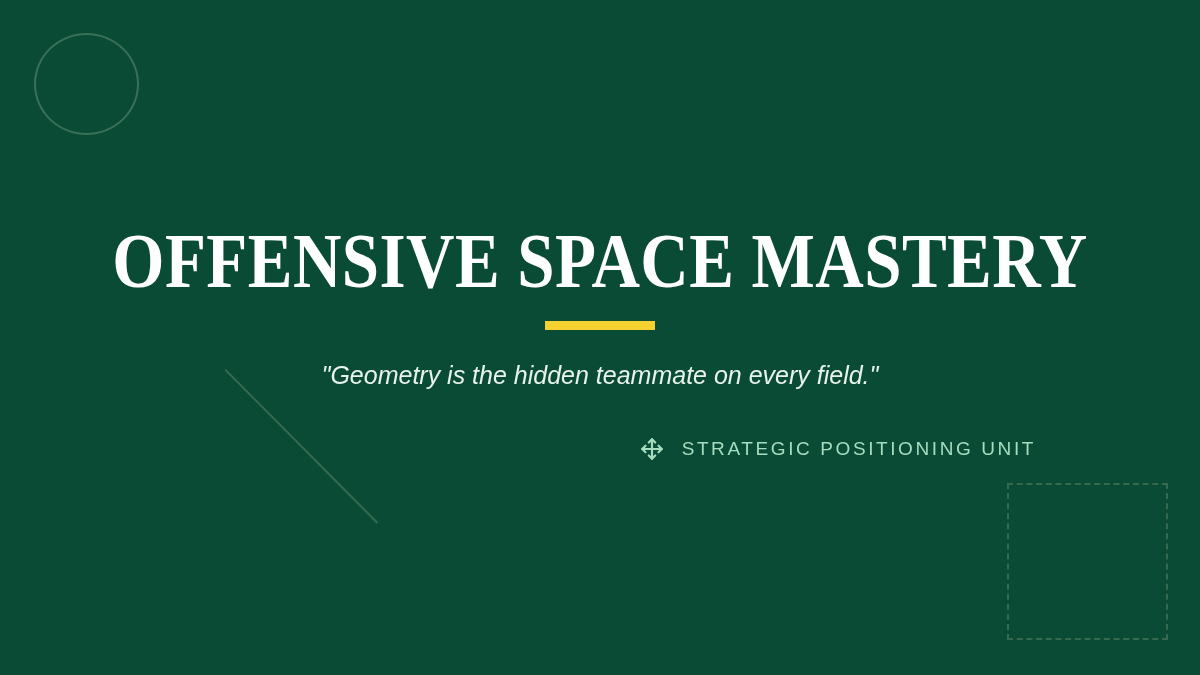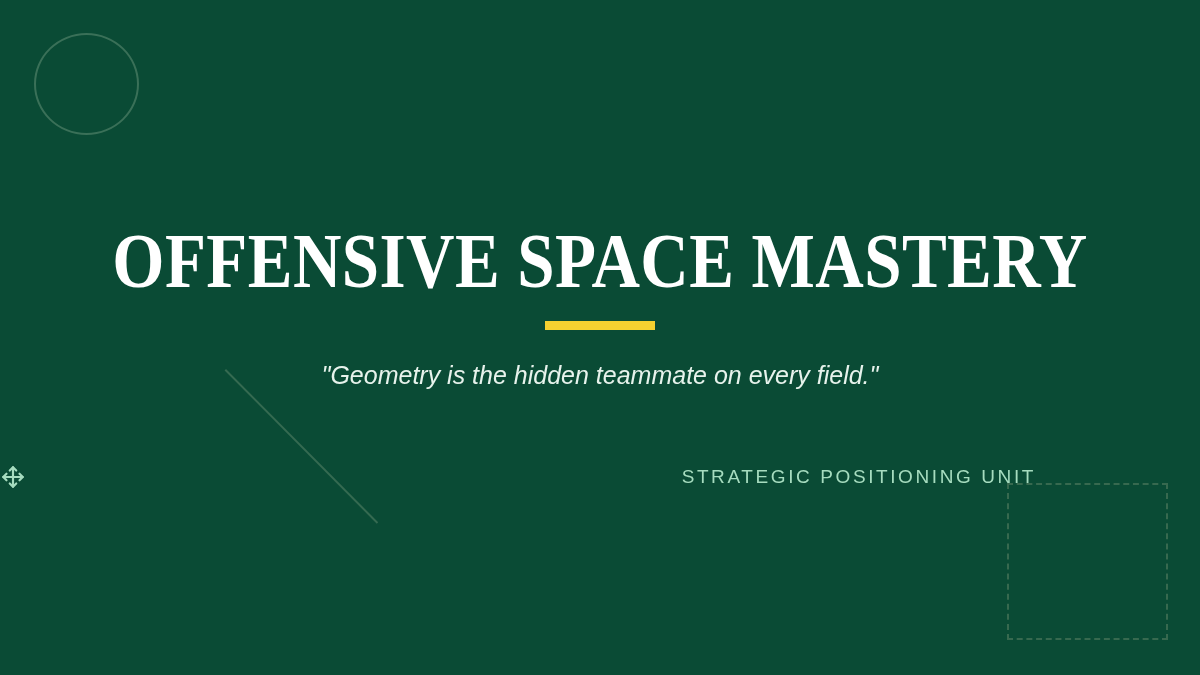--- a/index.html
+++ b/index.html
@@ -111,23 +111,22 @@
     white-space:nowrap;
   }
 
   #unit-row {
     position:absolute;
     left:0;
     top:420px;
     width:1036px;
     display:flex;
     align-items:center;
-    justify-content:space-between;
+    justify-content:flex-end;
     gap:17px;
-    margin-top:28px;
   }
 
   #move-icon {
     width:26px;
     height:26px;
     display:block;
     flex:0 0 auto;
   }
 
   #unit-label {

